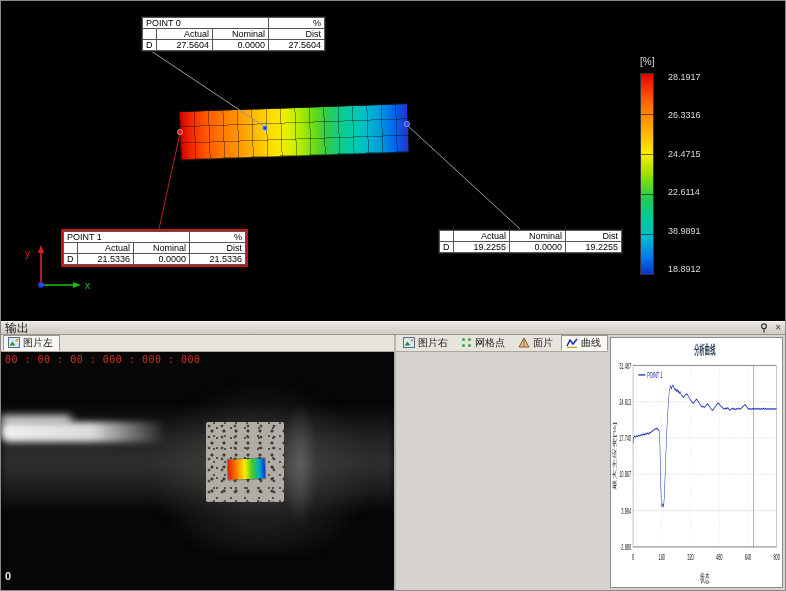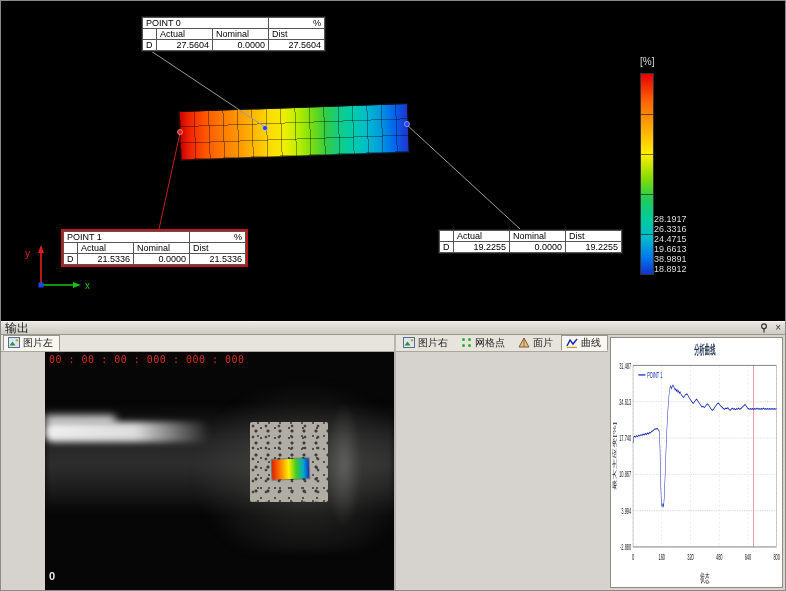--- a/index.html
+++ b/index.html
@@ -18,50 +18,50 @@
       linear-gradient(90deg,#c80000 0%,#ee2200 4%,#ff5500 11%,#ff7700 18%,#ff9900 26%,#ffbb00 33%,#ffdd00 40%,#eeee00 46%,#b8ee00 52%,#77dd11 58%,#33cc44 64%,#11cc88 70%,#00ccaa 76%,#00bbcc 82%,#0099dd 88%,#0066ee 94%,#2233cc 100%);
     border:1px solid #111; }
 
   .callout { position:absolute; background:#fff; border:1px solid #1a1a1a; font-size:9px; color:#000; }
   .callout.alert { border:2px solid #c01818; }
   .callout table { border-collapse:collapse; }
   .callout td { border:1px solid #555; height:11px; padding:0 3px; white-space:nowrap; }
   .callout td.c-name { width:124px; text-align:left; }
   .callout td.c-unit { width:56px; text-align:right; }
   .callout td.c-rowlab { width:14px; text-align:left; }
-  .callout td.c-col { width:56px; text-align:left; }
+  .callout td.c-col { width:56px; text-align:right; }
   .callout td.c-val { width:56px; text-align:right; }
 
   .legend { position:absolute; right:75px; top:55px; width:70px; color:#ddd; }
   .legend-unit { font-size:10px; color:#ddd; margin-bottom:6px; }
   .legend-body { display:flex; }
   .legend-bar { width:14px; height:202px; border:1px solid #333;
     background:linear-gradient(180deg,#e80000 0%,#ff6600 14%,#ffaa00 27%,#ffee00 40%,#88dd00 52%,#22cc55 62%,#00cc99 72%,#00bbcc 82%,#0077ee 92%,#1133cc 100%); position:relative; }
   .legend-bar .tick { position:absolute; left:0; width:100%; height:1px; background:rgba(0,0,0,.55); }
-  .legend-labels { height:202px; display:flex; flex-direction:column; justify-content:flex-end; margin-left:0; font-size:9px; }
+  .legend-labels { height:202px; display:flex; flex-direction:column; justify-content:space-between; margin-left:14px; font-size:9px; }
   .legend-labels span { transform:translateY(-1px); }
 
   .axis-triad { position:absolute; left:16px; top:236px; }
 
   
   .output-bar { height:14px; background:linear-gradient(180deg,#e9e7e1,#cfccc5); border-top:1px solid #f7f6f2; border-bottom:1px solid #9a978f; display:flex; align-items:center; padding:0 4px; }
   .output-title { font-size:12px; color:#222; flex:1; }
   .bar-icons { display:flex; gap:6px; align-items:center; }
   .bar-icon { font-size:10px; line-height:10px; color:#333; cursor:default; }
 
   
   .bottom { display:flex; height:255px; background:#d6d3ce; }
   .left-panel { width:395px; display:flex; flex-direction:column; border-right:2px solid #b8b5ae; }
   .right-panel { flex:1; display:flex; flex-direction:row; }
 
   .tabbar { height:17px; background:#e6e4dd; border-bottom:1px solid #aaa79f; display:flex; align-items:flex-end; padding-left:2px; gap:1px; }
   .tab { display:flex; align-items:center; gap:3px; font-size:10px; color:#222; padding:1px 6px 2px 4px; border:1px solid transparent; height:16px;justify-content:flex-end; }
   .tab.active { background:#f7f6f1; border:1px solid #9a978f; border-bottom:1px solid #f7f6f1; }
 
-  .camera { position:relative; flex:1; background:#060606; overflow:hidden;margin-left:44px; }
+  .camera { position:relative; flex:1; background:#060606; overflow:hidden; }
   .cam-band { position:absolute; left:0; right:0; top:52px; height:110px;
     background:linear-gradient(180deg,transparent,#262626 35%,#2e2e2e 55%,#1a1a1a 80%,transparent); filter:blur(3px); }
   .cam-bright { position:absolute; left:0; top:70px; width:165px; height:20px;
     background:linear-gradient(90deg,#efefef,#dcdcdc 55%,rgba(120,120,120,0) 100%); filter:blur(3px); border-radius:8px; }
   .cam-bright2 { position:absolute; left:0; top:64px; width:70px; height:8px; background:#f5f5f5; filter:blur(4px); }
   .cam-edge { position:absolute; left:282px; top:48px; width:34px; height:130px;
     background:radial-gradient(ellipse at 50% 50%, rgba(200,200,200,.25), rgba(0,0,0,0) 70%); filter:blur(2px); }
   .cam-halo { position:absolute; left:150px; top:30px; width:220px; height:170px;
     background:radial-gradient(ellipse at 50% 55%, rgba(90,90,88,.55), rgba(0,0,0,0) 72%); filter:blur(4px); }
   .cam-specimen { position:absolute; left:205px; top:70px; width:78px; height:80px;
@@ -171,21 +171,21 @@
         <div class="legend-bar">
           <div class="tick" style="top:20%"></div>
           <div class="tick" style="top:40%"></div>
           <div class="tick" style="top:60%"></div>
           <div class="tick" style="top:80%"></div>
         </div>
         <div class="legend-labels">
           <span>28.1917</span>
           <span>26.3316</span>
           <span>24.4715</span>
-          <span>19.6613</span>
+          <span>22.6114</span>
           <span>38.9891</span>
           <span>18.8912</span>
         </div>
       </div>
     </div>
 
     <svg class="axis-triad" width="80" height="62">
       <line x1="24" y1="48" x2="24" y2="14" stroke="#e02020" stroke-width="1.6"></line>
       <polygon points="24,8 21,16 27,16" fill="#e02020"></polygon>
       <line x1="24" y1="48" x2="58" y2="48" stroke="#18c018" stroke-width="1.6"></line>

